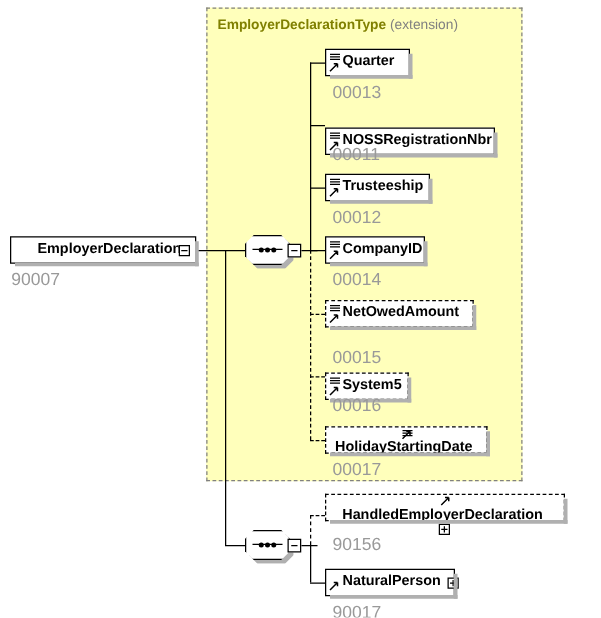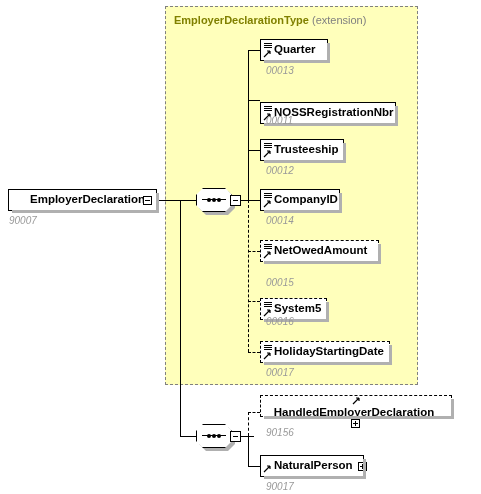--- a/index.html
+++ b/index.html
@@ -96,24 +96,23 @@
   .toggle.plus::after{
     content:"";position:absolute;left:3px;top:1px;width:1px;height:5px;background:#000;
   }
   .toggle.inline{
     position:relative;margin:0 3px 0 1px;flex:0 0 9px;
   }
 
   
   .node-id{
     position:absolute;
-    font-size:10px;
+    font-size:14px;
     color:#999999;
     white-space:nowrap;
-    font-style:italic;
   }
 
   
   .seq{ position:absolute; width:46px; height:26px; }
   .seq .oct{
     position:absolute;left:0;top:0;width:36px;height:24px;
     background:#ffffff;border:1px solid #000;
     box-sizing:border-box;
     clip-path:polygon(7px 0,29px 0,36px 7px,36px 17px,29px 24px,7px 24px,0 17px,0 7px);
   }
@@ -289,21 +288,21 @@
       <svg class="arw" viewBox="0 0 9 9">
           <path d="M1 8 L7 2 M7 2 L4 2 M7 2 L7 5" stroke="#000" stroke-width="1.2" fill="none"></path>
         </svg>
     </span>
     <span class="node-label">System5</span>
     <span class="shadow"></span>
     <span class="shadow-r"></span>
   </div>
   <div class="node-id" style="left:266px;top:316px;">00016</div>
 
-  <div class="node optional" style="left:260px;top:341px;width:130px;">
+  <div class="node optional" style="left:260px;top:341px;width:130px;flex-direction:column;">
     <span class="elem-icon">
       <i class="ln ln1"></i>
         <i class="ln ln2"></i>
         <i class="ln ln3"></i>
       <svg class="arw" viewBox="0 0 9 9">
           <path d="M1 8 L7 2 M7 2 L4 2 M7 2 L7 5" stroke="#000" stroke-width="1.2" fill="none"></path>
         </svg>
     </span>
     <span class="node-label">HolidayStartingDate</span>
     <span class="shadow"></span>

